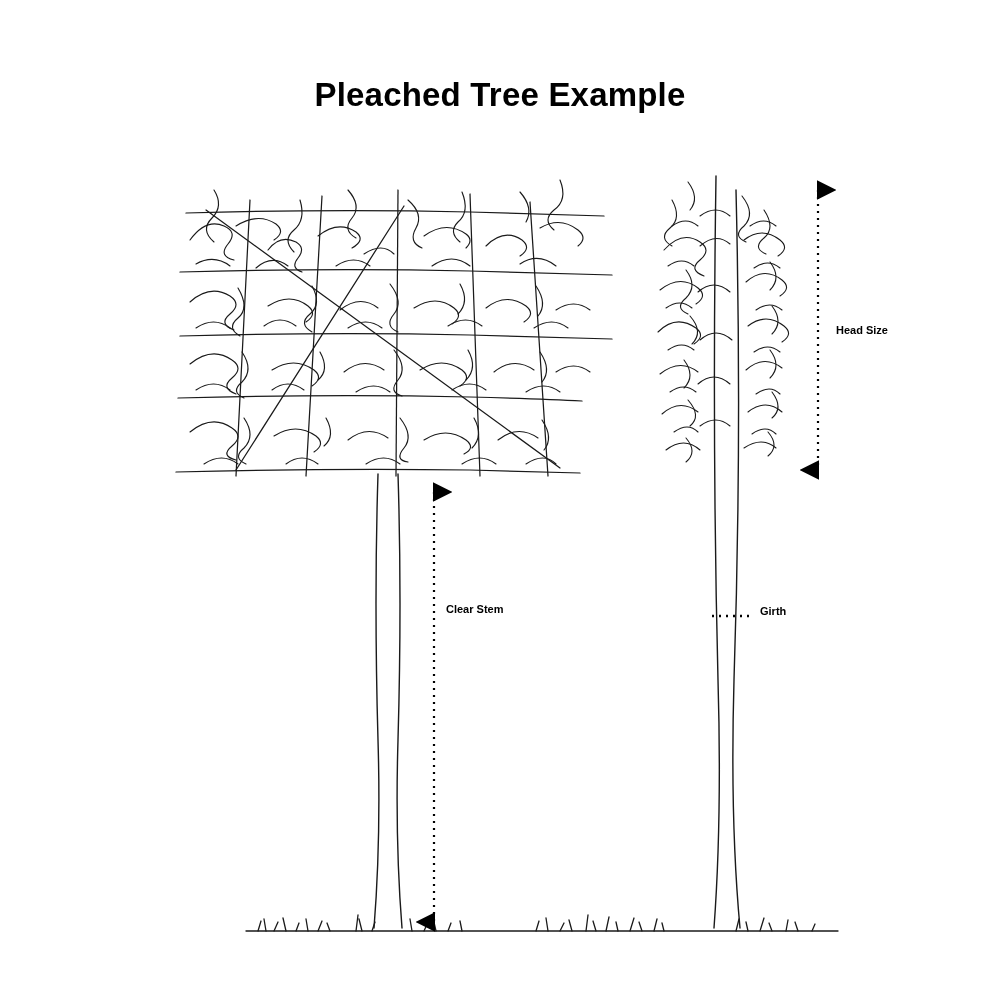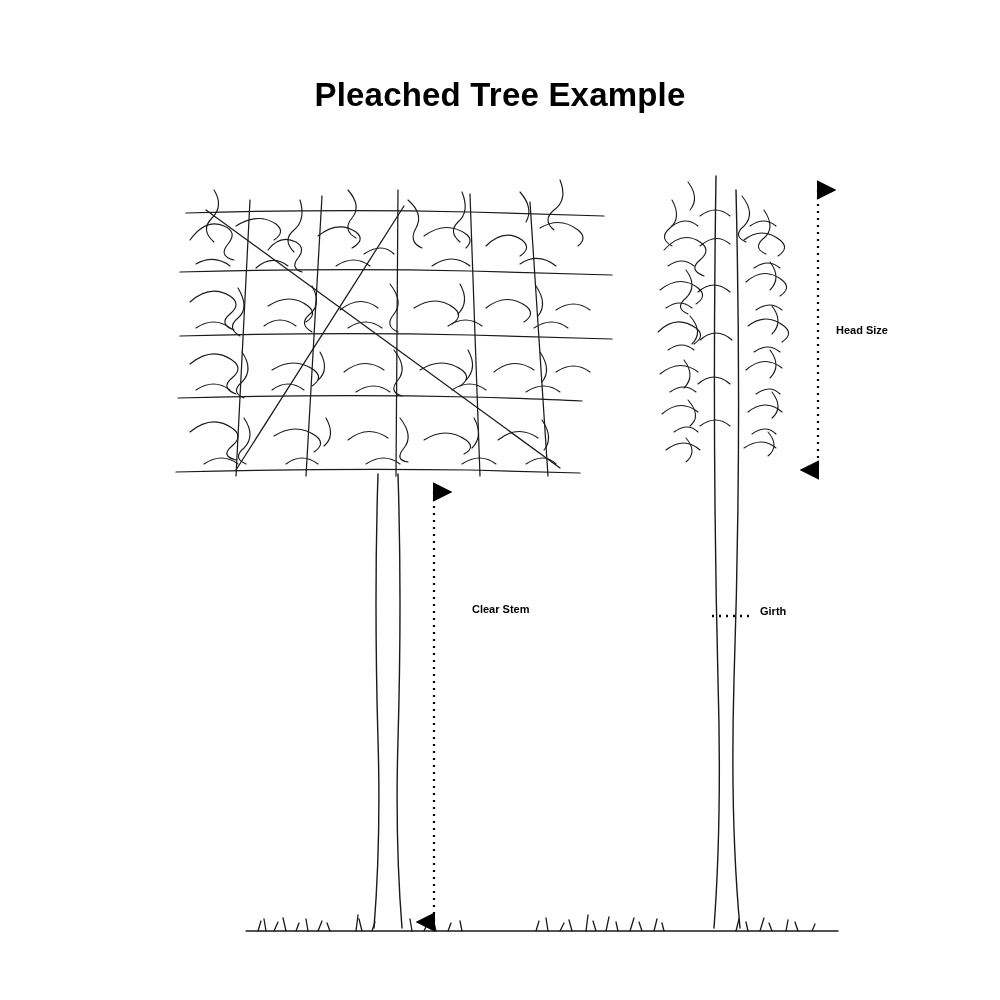--- a/index.html
+++ b/index.html
@@ -40,21 +40,21 @@
     height: 1000px;
   }
   .label {
     position: absolute;
     font-size: 11px;
     font-weight: bold;
     color: #000000;
     white-space: nowrap;
   }
   #label-head-size { left: 836px; top: 284px; }
-  #label-clear-stem { left: 472px; top: 563px; }
+  #label-clear-stem { left: 446px; top: 563px; }
   #label-girth { left: 760px; top: 565px; }
 </style>
 </head>
 <body>
 
 <div id="stage">
 
   <div id="title">Pleached Tree Example</div>
 
   <svg id="diagram" viewBox="0 0 1000 1000">

